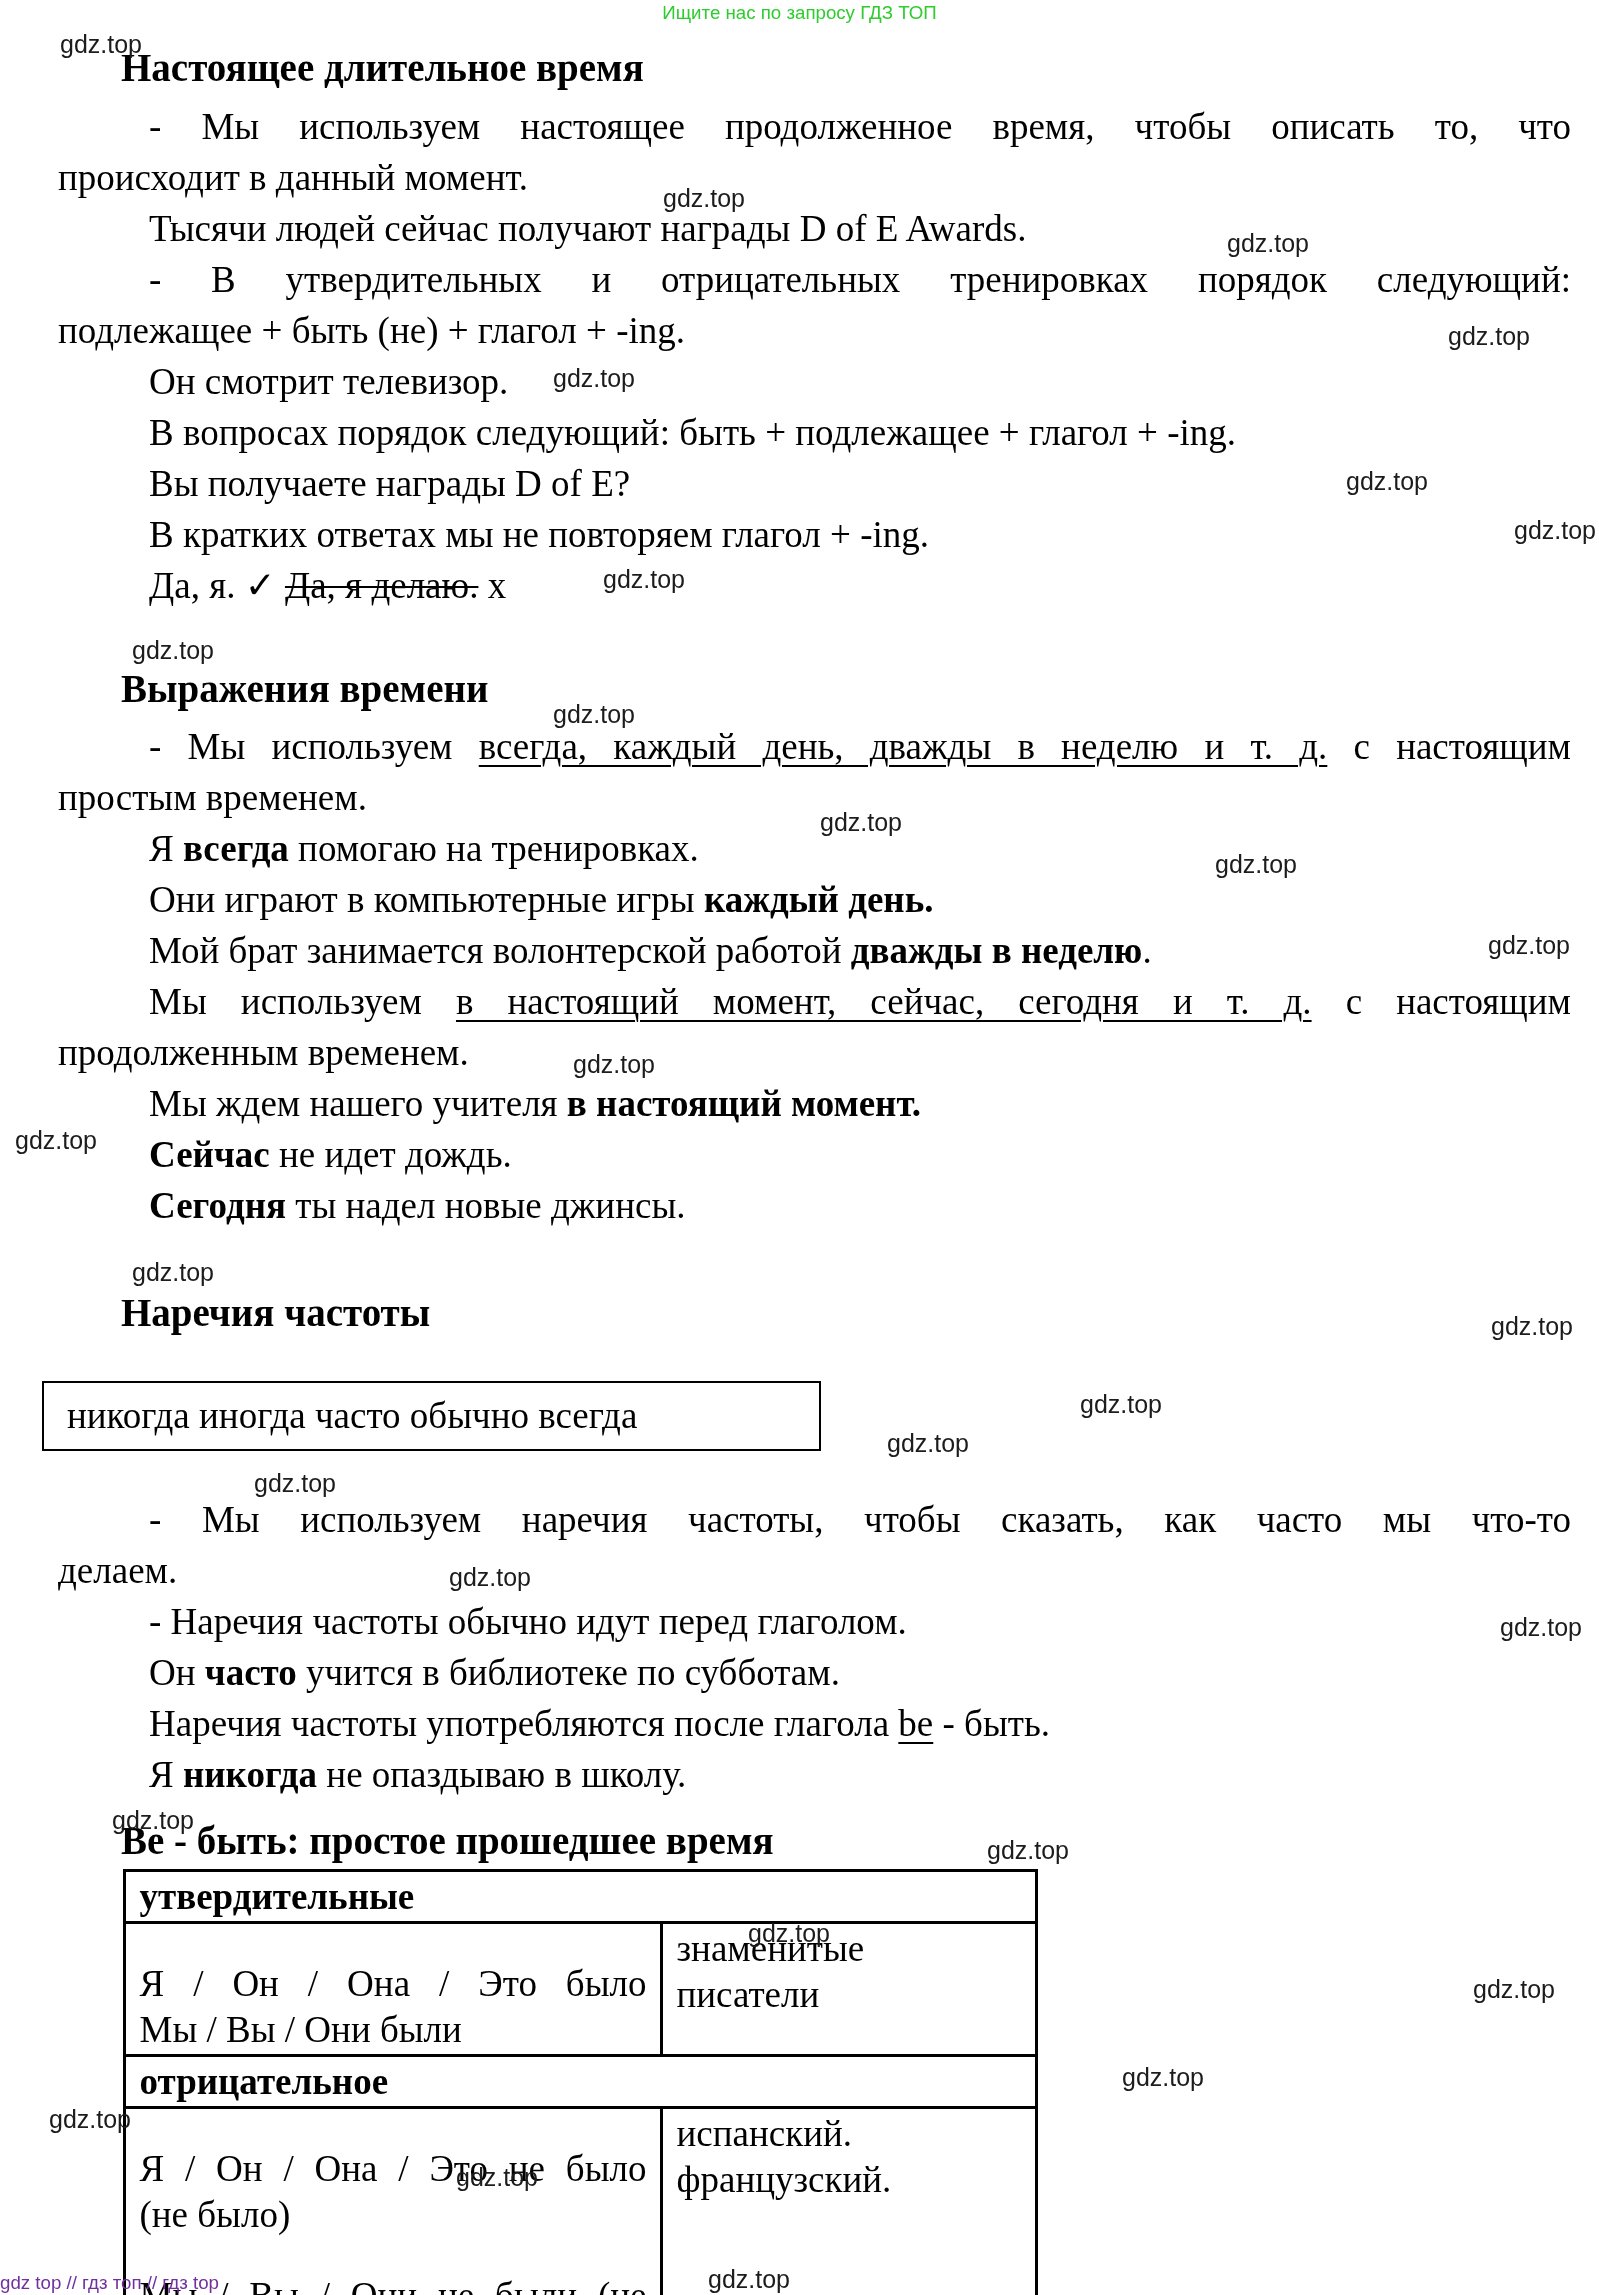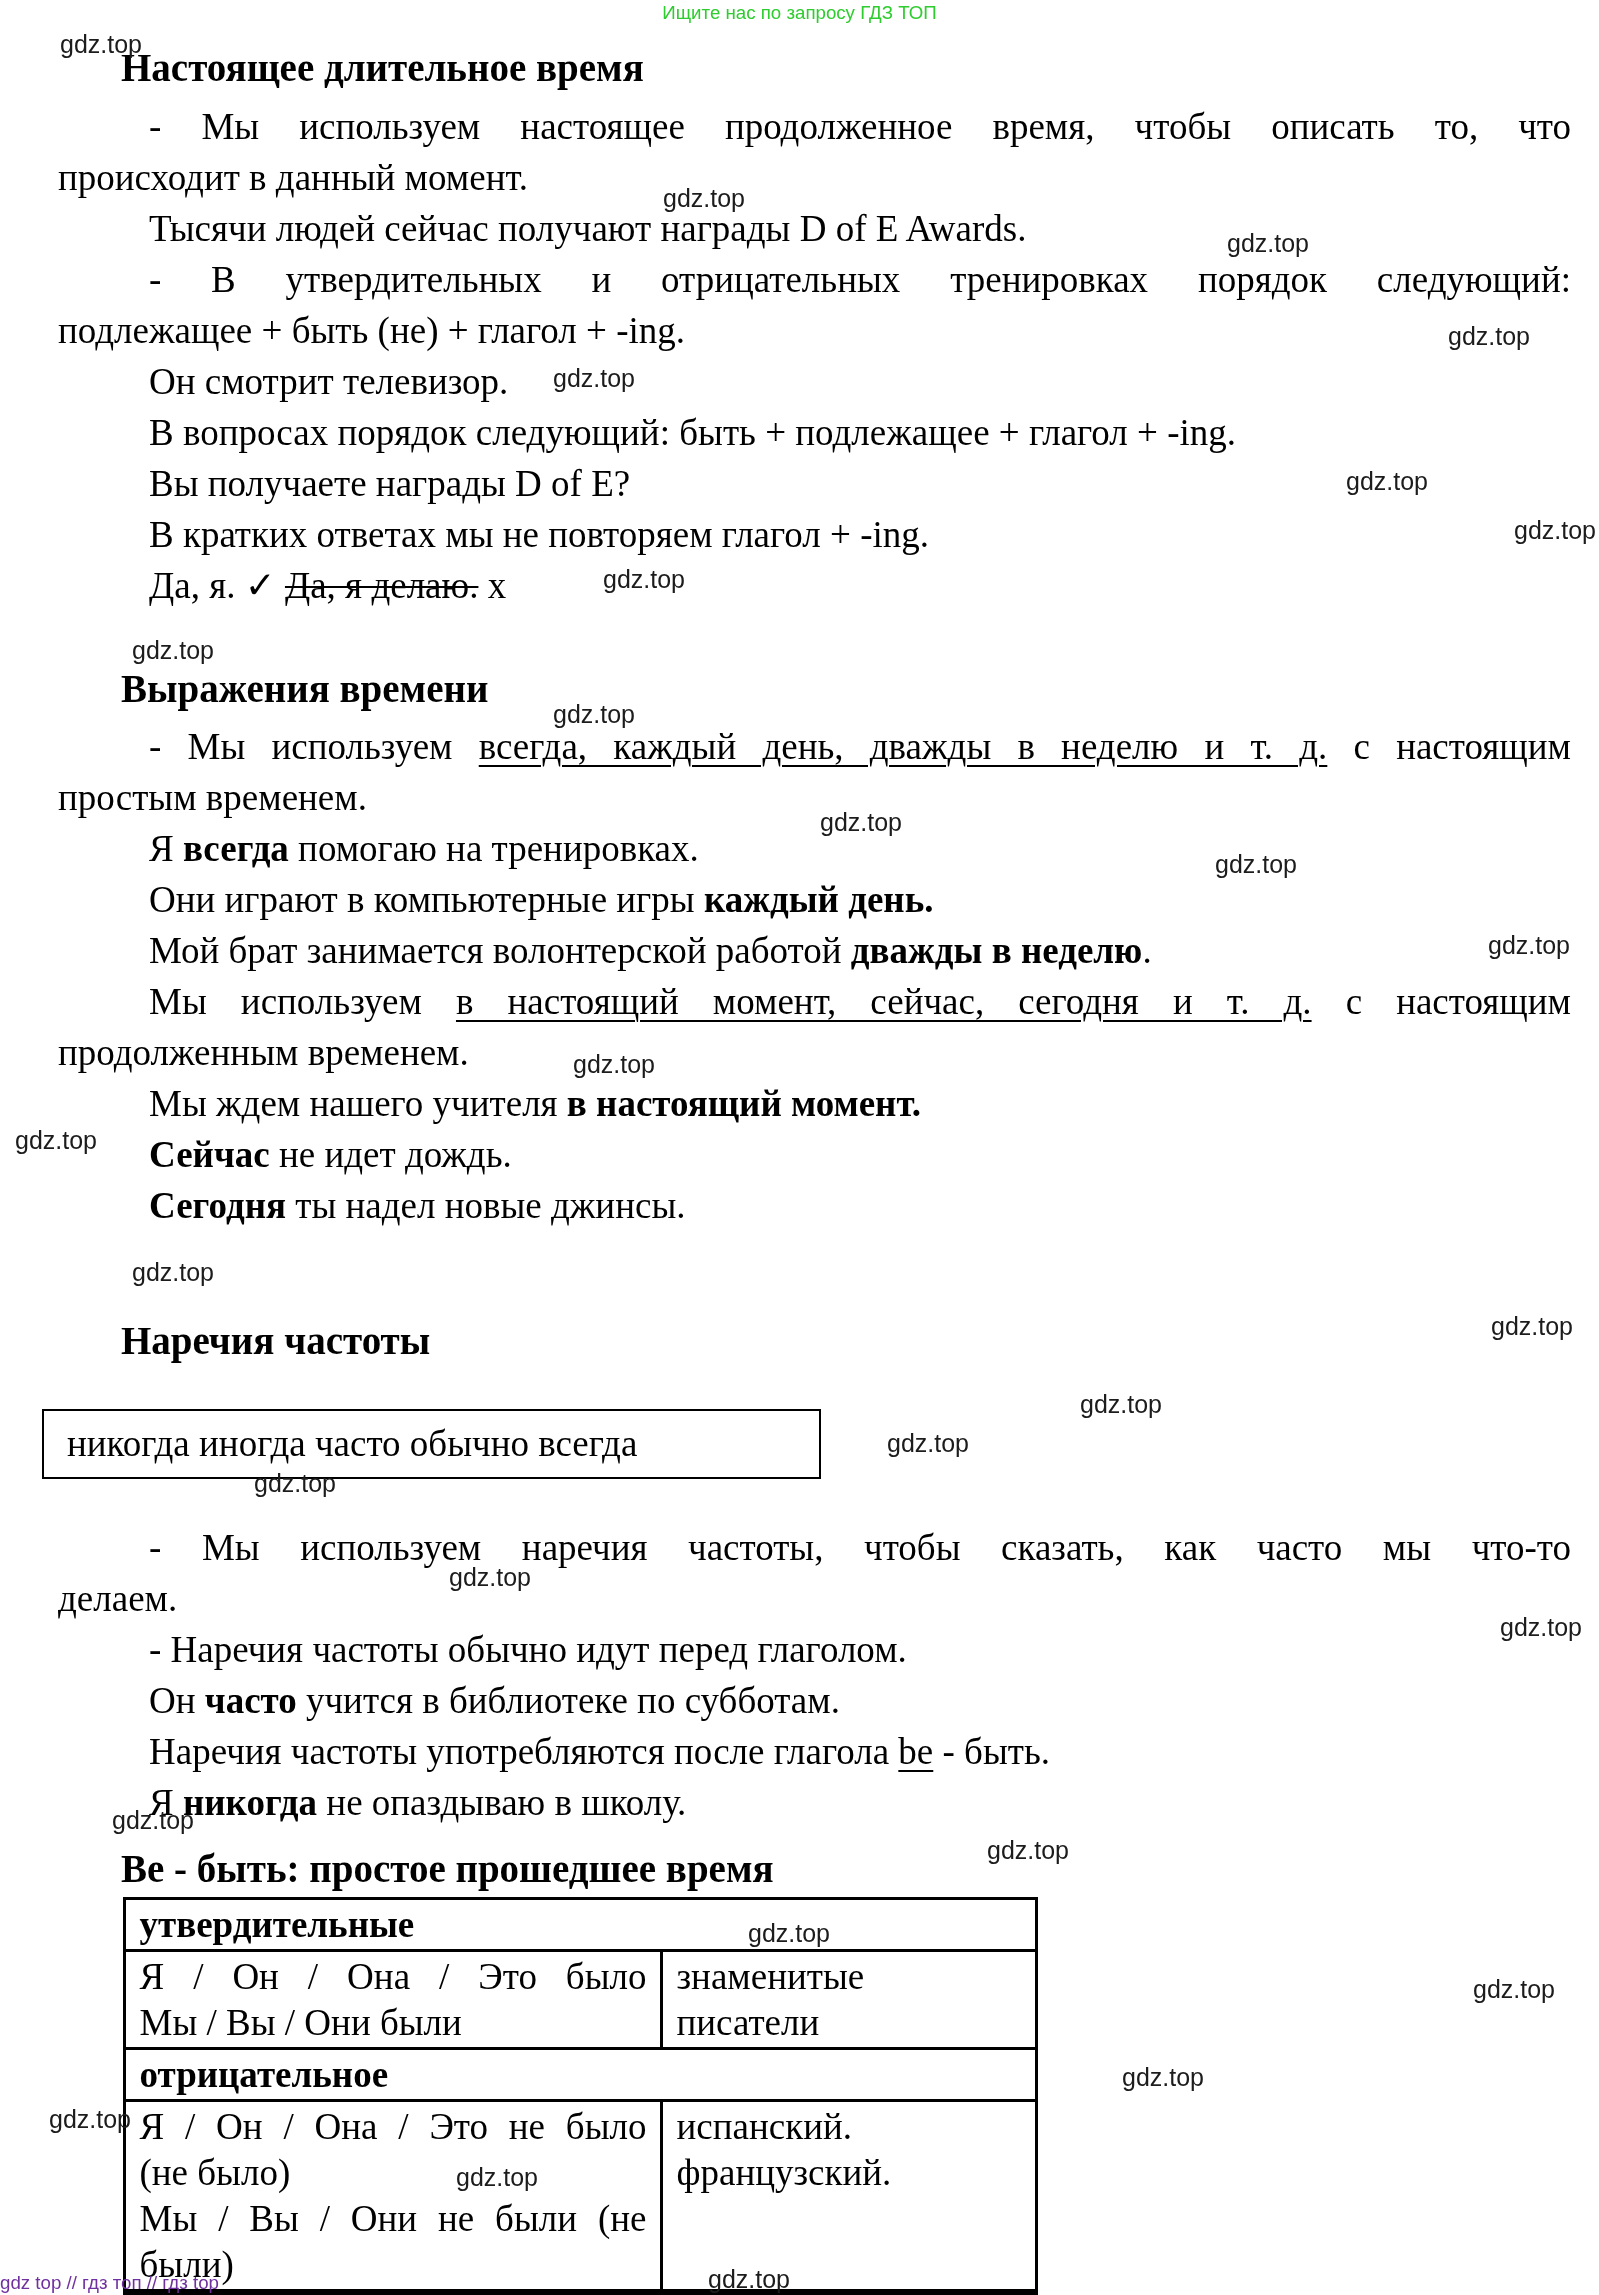--- a/index.html
+++ b/index.html
@@ -37,21 +37,21 @@
   .be-table{
     border-collapse:collapse;margin:3px 0 0 93px;width:913px;table-layout:fixed;
     border:3px solid #000;border-bottom:6px solid #000;padding-left:44px;
   }
   .be-table th,.be-table td{
     border:3px solid #000;padding:1.5px 13.5px;font-size:37px;text-align:left;
     vertical-align:top;font-weight:normal;
   }
   .be-table th{font-weight:700;line-height:46px;}
   .be-table td div{line-height:46px;}
-  .tjl{text-align:justify;text-align-last:justify;}
+  .tjl{text-align:justify;text-align-last:justify;margin-top:35px;}
   
   .footer{
     position:absolute;top:2272px;left:0;width:100%;text-align:left;z-index:6;
     font-family:"Liberation Sans", sans-serif;font-size:18.7px;color:#7030a0;
   }
 </style>
 </head>
 <body>
 
 <div class="banner">Ищите нас по запросу ГДЗ ТОП</div>
@@ -111,21 +111,21 @@
     <div class="ln ind"><span>Они играют в компьютерные игры </span><span class="sb">каждый день.</span></div>
     <div class="ln ind"><span>Мой брат занимается волонтерской работой </span><span class="sb">дважды в неделю</span><span>.</span></div>
     <div class="ln ind jl"><span>Мы используем </span><span class="su">в настоящий момент, сейчас, сегодня и т. д.</span><span> с настоящим</span></div>
     <div class="ln"><span>продолженным временем.</span></div>
     <div class="ln ind"><span>Мы ждем нашего учителя </span><span class="sb">в настоящий момент.</span></div>
     <div class="ln ind"><span class="sb">Сейчас</span><span> не идет дождь.</span></div>
     <div class="ln ind"><span class="sb">Сегодня</span><span> ты надел новые джинсы.</span></div>
   </section>
 
   <section>
-    <div class="hd ind" style="margin-top:84px">Наречия частоты</div>
+    <div class="hd ind" style="margin-top:56px">Наречия частоты</div>
     <div class="freq-box"><span>никогда иногда часто обычно всегда</span></div>
     <div class="ln ind jl" style="margin-top:43px"><span>- Мы используем наречия частоты, чтобы сказать, как часто мы что-то</span></div>
     <div class="ln"><span>делаем.</span></div>
     <div class="ln ind"><span>- Наречия частоты обычно идут перед глаголом.</span></div>
     <div class="ln ind"><span>Он </span><span class="sb">часто</span><span> учится в библиотеке по субботам.</span></div>
     <div class="ln ind"><span>Наречия частоты употребляются после глагола </span><span class="su">be</span><span> - быть.</span></div>
     <div class="ln ind"><span>Я </span><span class="sb">никогда</span><span> не опаздываю в школу.</span></div>
   </section>
 
   <section>

